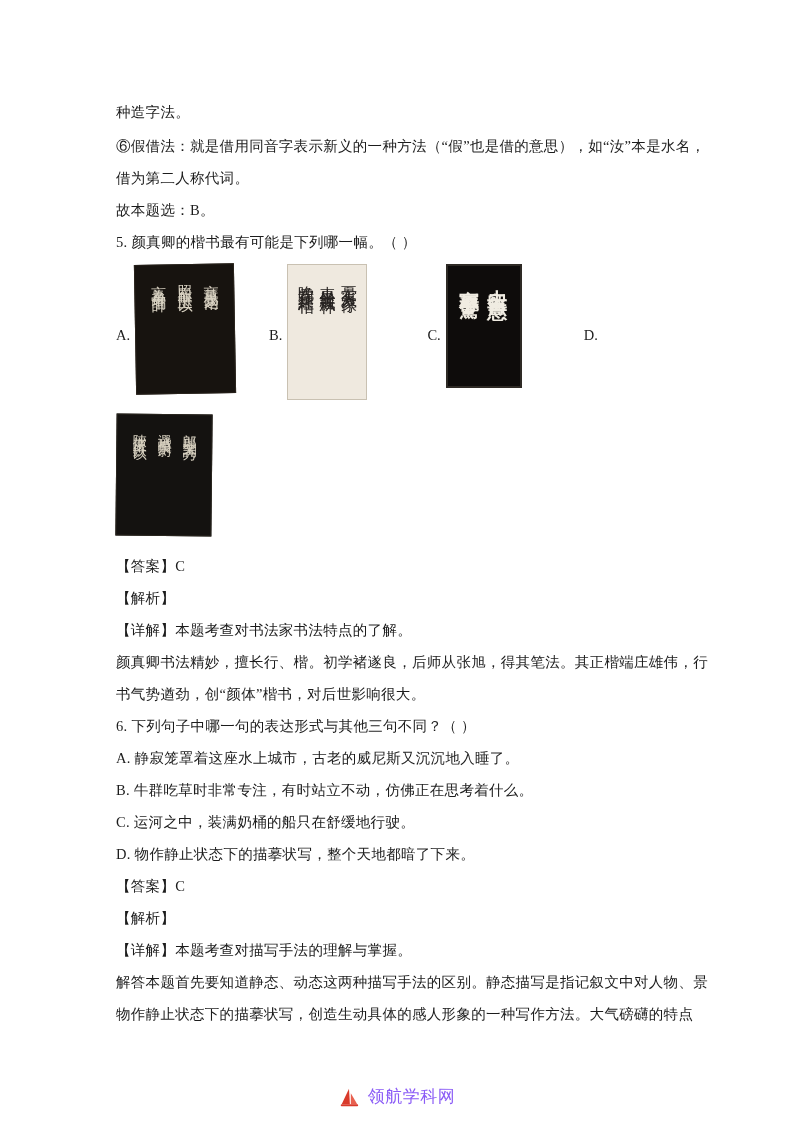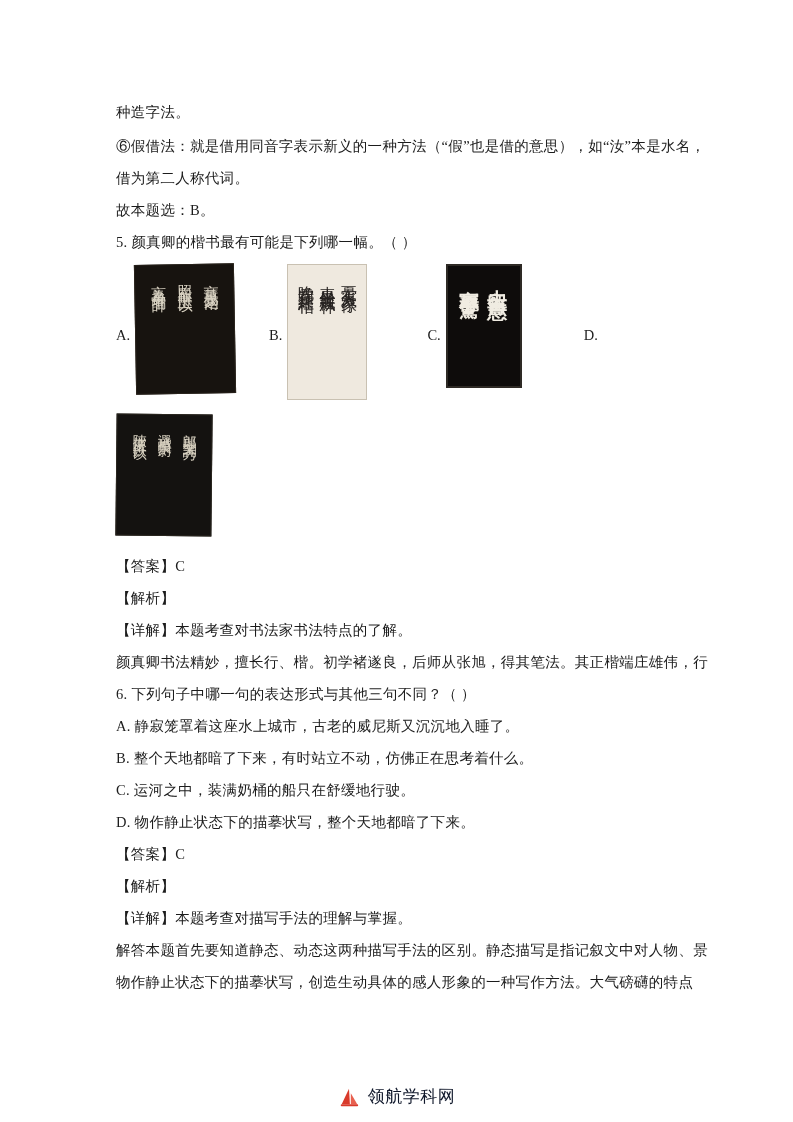--- a/index.html
+++ b/index.html
@@ -95,21 +95,21 @@
     position:absolute;
     left:0; right:0;
     bottom:22px;
     display:flex;
     align-items:center;
     justify-content:center;
     gap:8px;
   }
   .footer-text {
     font-size:17px;
-    color:#0f172a;
+    color:#8b5cf6;
     font-family:"Liberation Sans","DejaVu Sans",sans-serif;
     letter-spacing:0.5px;
   }
   .logo-icon { width:22px; height:22px; display:inline-block; }
 </style>
 </head>
 <body>
 
 <div class="page">
   <div class="content">
@@ -147,24 +147,25 @@
         <span class="col">陝使王鉄以</span>
         <span class="col">選醴泉尉</span>
         <span class="col">郎舉文詞秀</span>
       </div>
     </div>
 
     <div class="line" style="margin-top:14px;">【答案】C</div>
     <div class="line">【解析】</div>
     <div class="line">【详解】本题考查对书法家书法特点的了解。</div>
     <div class="line">颜真卿书法精妙，擅长行、楷。初学褚遂良，后师从张旭，得其笔法。其正楷端庄雄伟，行</div>
+    <div class="line">书气势遒劲，创“颜体”楷书，对后世影响很大。</div>
 
     <div class="line">6. 下列句子中哪一句的表达形式与其他三句不同？（    ）</div>
     <div class="line">A. 静寂笼罩着这座水上城市，古老的威尼斯又沉沉地入睡了。</div>
-    <div class="line">B. 整个天地都暗了下来，有时站立不动，仿佛正在思考着什么。</div>
+    <div class="line">B. 牛群吃草时非常专注，有时站立不动，仿佛正在思考着什么。</div>
     <div class="line">C. 运河之中，装满奶桶的船只在舒缓地行驶。</div>
     <div class="line">D. 物作静止状态下的描摹状写，整个天地都暗了下来。</div>
     <div class="line">【答案】C</div>
     <div class="line">【解析】</div>
     <div class="line">【详解】本题考查对描写手法的理解与掌握。</div>
     <div class="line">解答本题首先要知道静态、动态这两种描写手法的区别。静态描写是指记叙文中对人物、景</div>
     <div class="line">物作静止状态下的描摹状写，创造生动具体的感人形象的一种写作方法。大气磅礴的特点</div>
   </div>
 
   <div class="footer">

